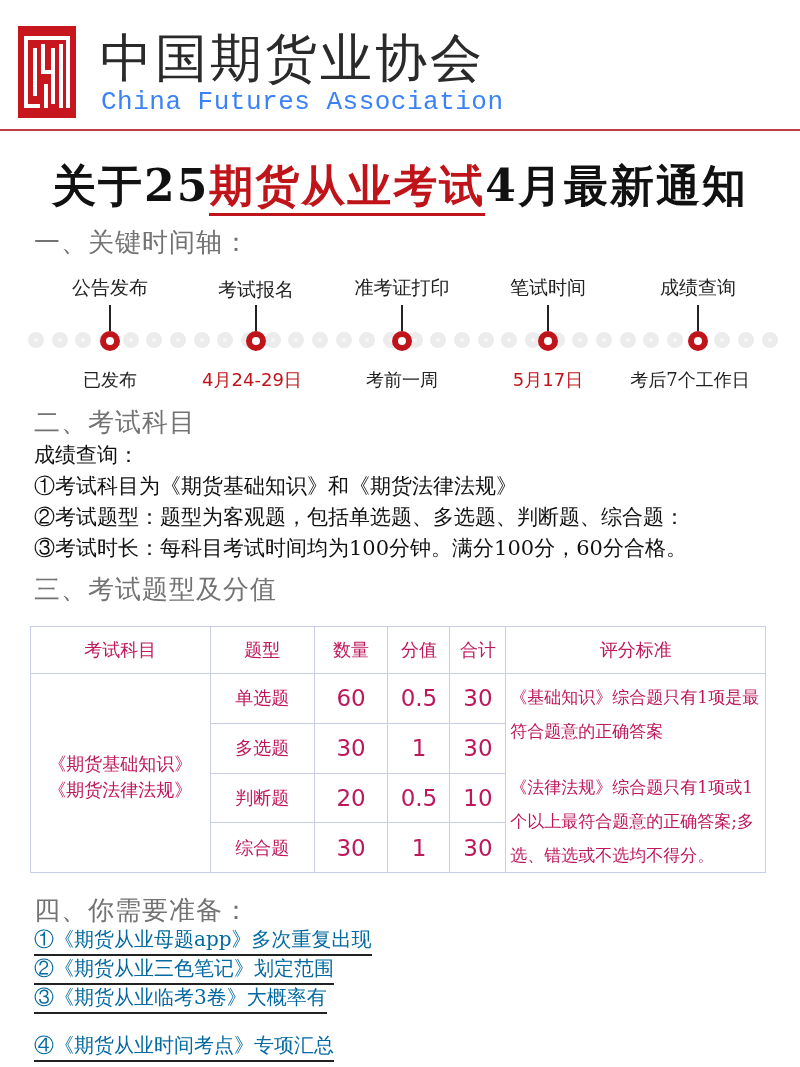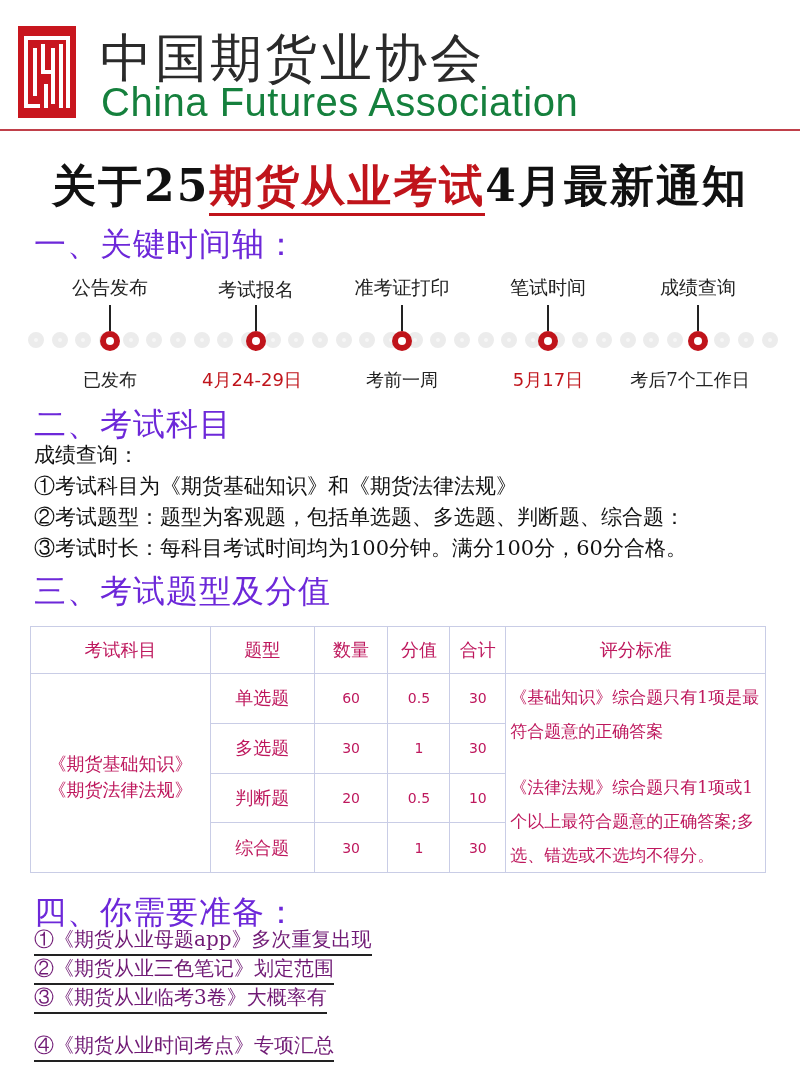--- a/index.html
+++ b/index.html
@@ -2,49 +2,49 @@
 <html><head>
 <meta charset="utf-8">
 <style>
   html, body { margin: 0; padding: 0; background: #ffffff; }
   body { width: 800px; height: 1067px; position: relative; overflow: hidden;
          font-family: "DejaVu Serif", "Liberation Serif", serif; color: #222; }
   .abs { position: absolute; }
   .logo { left: 18px; top: 26px; width: 58px; height: 92px; background: #c8161e; }
   .logo svg { display:block; }
   .org-cn { left: 100px; top: 28px; font-family: "DejaVu Sans", sans-serif; font-size: 52px; letter-spacing: 3px; color: #2a2a2a; line-height: 60px; }
-  .org-en { left: 101px; top: 82px; font-family: Liberation Sans, sans-serif; font-size: 40px; color: #15803d; line-height: 40px; letter-spacing: 0.5px; }
+  .org-en { left: 101px; top: 82px; font-family: Liberation Mono, monospace; font-size: 26px; color: #3b82f6; line-height: 40px; letter-spacing: 0.5px; }
   .header-rule { left: 0; top: 129px; width: 800px; height: 2px; background: #c0404a; }
   
   .title { left: 0; top: 156px; width: 800px; text-align: center; font-size: 44px; font-weight: bold; line-height: 60px; letter-spacing: 2px; color: #111; }
   .title .red { color: #c0141b; border-bottom: 3px solid #c0141b; padding-bottom: 2px; }
-  .section-h { left: 34px; font-size: 32px; color: #6d28d9; line-height: 36px; letter-spacing: 1px; }
+  .section-h { left: 34px; font-size: 26px; color: #737373; line-height: 36px; letter-spacing: 1px; font-family: Liberation Mono, monospace; }
   
   .tl-label { font-size: 19px; color: #222; width: 140px; text-align: center; line-height: 26px; }
   .tl-stem { width: 2px; height: 26px; background: #222; }
   .tl-dots { left: 28px; top: 332px; width: 750px; height: 20px; display: flex; justify-content: space-between; }
   .tl-dot { width: 16px; height: 16px; border-radius: 50%; background: #ececec; border: 2px solid #ececec; box-sizing: border-box; position: relative; }
   .tl-dot::after { content:""; position:absolute; left: 4px; top: 4px; width: 4px; height: 4px; border-radius: 50%; background: #f7f7f7; }
   .tl-node { width: 20px; height: 20px; border-radius: 50%; background: #c0141b; box-sizing: border-box; position: absolute; top: 331px; }
   .tl-node::after { content:""; position:absolute; left: 6px; top: 6px; width: 8px; height: 8px; border-radius: 50%; background: #fff; }
   .tl-value { font-size: 18px; width: 150px; text-align: center; line-height: 26px; color: #222; }
   .tl-value.red { color: #c0141b; font-family: "DejaVu Sans", sans-serif; }
   
   .para { left: 34px; font-size: 21px; line-height: 31px; color: #111; white-space: nowrap; }
   
   table.exam { position: absolute; left: 30px; top: 626px; width: 736px; border-collapse: collapse; font-size: 18px; }
   table.exam td, table.exam th { border: 1px solid #c9cde6; text-align: center; font-weight: normal; color: #be185d; padding: 0; }
   table.exam th { height: 46px; }
   table.exam td { height: 47px; }
-  table.exam td.num { font-family: "DejaVu Sans", sans-serif; font-size: 14px; }
+  table.exam td.num { font-family: "DejaVu Sans", sans-serif; font-size: 23px; }
   table.exam td.crit { text-align: left; vertical-align: top; font-size: 17px; line-height: 34px; padding: 6px 2px 0 4px; }
   .crit-block { display:block; }
   .crit-gap { display:block; height: 22px; }
   
-  .prep-item { left: 34px; font-size: 20px; line-height: 30px; color: #701a75; border-bottom: 2px solid #222; padding-bottom: 0; white-space: nowrap; }
+  .prep-item { left: 34px; font-size: 20px; line-height: 30px; color: #0369a1; border-bottom: 2px solid #222; padding-bottom: 0; white-space: nowrap; }
 </style>
 </head>
 <body>
 
 <div class="abs logo">
   <svg width="58" height="92" viewBox="0 0 58 92">
     <rect x="0" y="0" width="58" height="92" fill="#c8161e"></rect>
 
     <rect x="6" y="10" width="46" height="4" fill="#fff"></rect>
     <rect x="6" y="10" width="4" height="72" fill="#fff"></rect>

